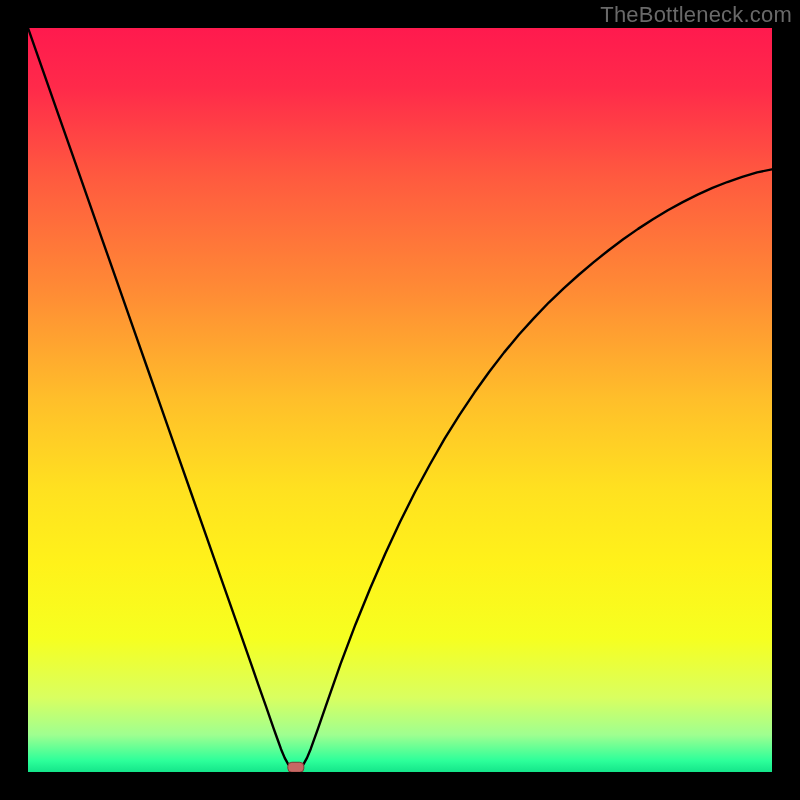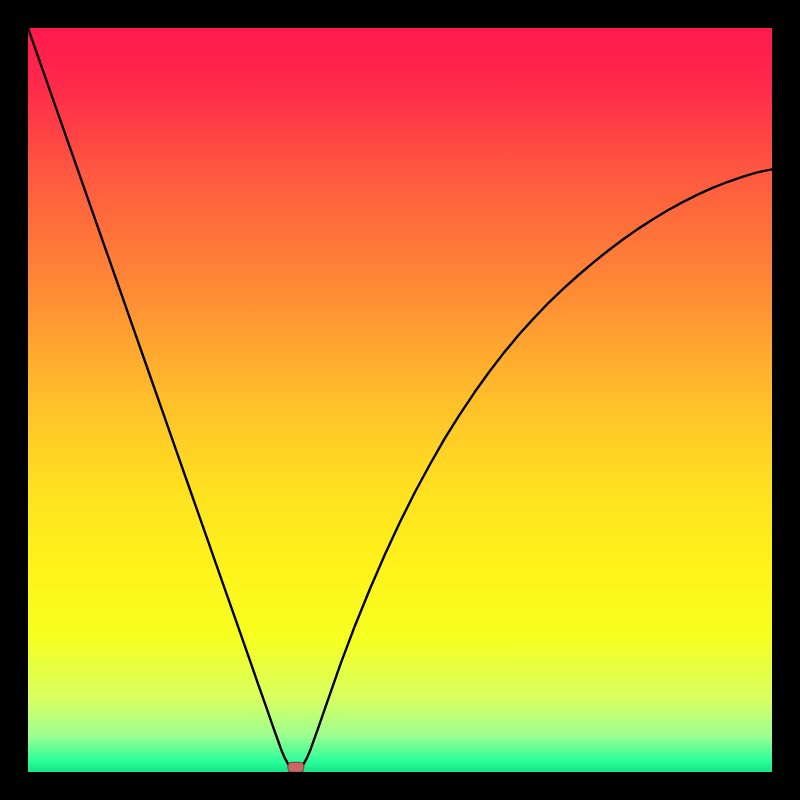--- a/index.html
+++ b/index.html
@@ -37,20 +37,21 @@
   .plot-area svg {
     display: block;
     width: 744px;
     height: 744px;
   }
 </style>
 </head>
 <body>
 
 <div class="frame">
+  <div class="watermark">TheBottleneck.com</div>
 
   <div class="plot-area">
     <svg id="chart-svg" viewBox="0 0 744 744">
       <defs>
         <linearGradient id="bg-grad" x1="0" y1="0" x2="0" y2="1">
             <stop offset="0%" stop-color="#ff1a4e"></stop>
             <stop offset="8%" stop-color="#ff2a4a"></stop>
             <stop offset="20%" stop-color="#ff5a3f"></stop>
             <stop offset="35%" stop-color="#ff8a35"></stop>
             <stop offset="50%" stop-color="#ffbf2a"></stop>

